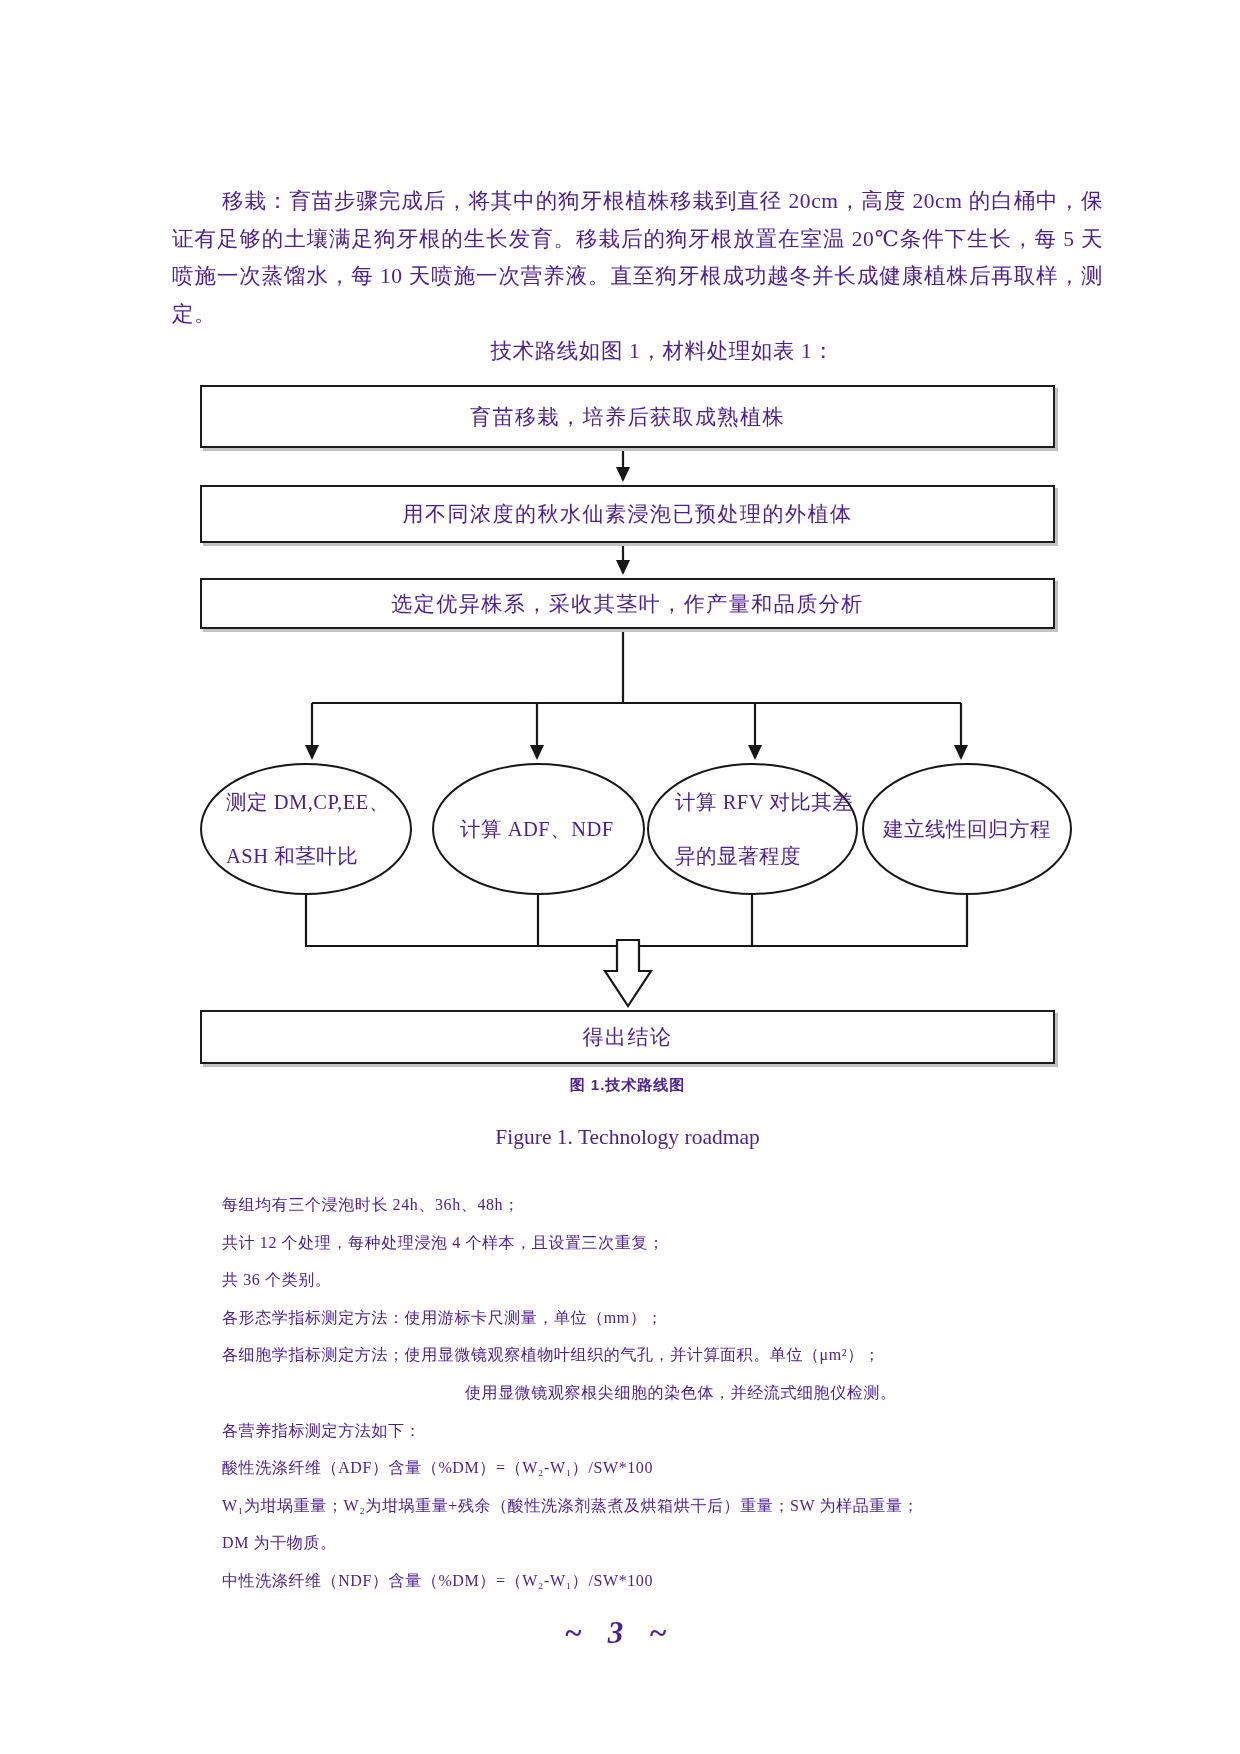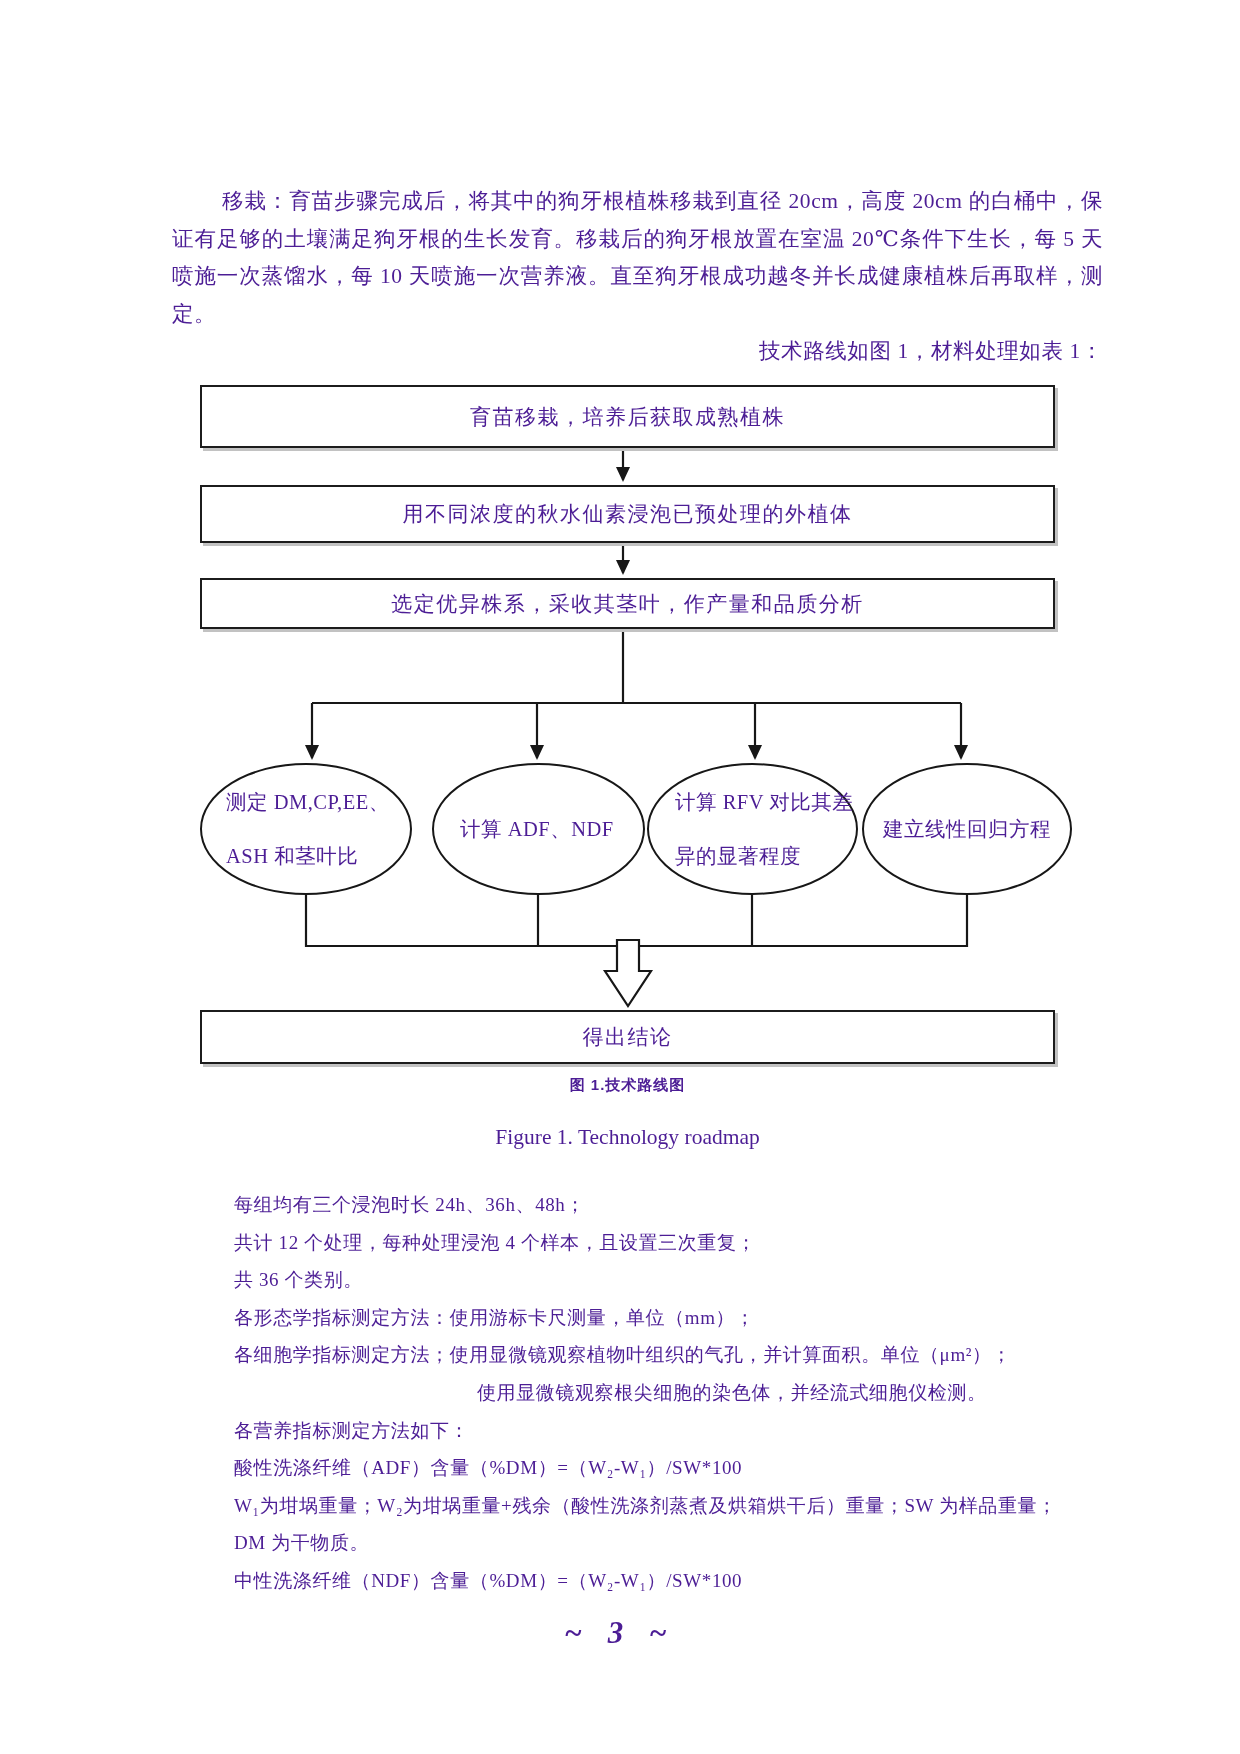--- a/index.html
+++ b/index.html
@@ -8,21 +8,21 @@
     font-family:"Liberation Serif","DejaVu Serif",serif; color:#4c1d95;
     overflow:hidden;
   }
   
   .para {
     position:absolute; left:172px; width:931px;
     font-size:21.5px; line-height:37.6px; letter-spacing:0.6px;
     text-align:justify; text-justify:inter-ideograph;
   }
   #para1 { top:183px; text-indent:50px; }
-  #para2 { top:333px; left:222px; width:881px; text-align:right; }
+  #para2 { top:333px; left:222px; width:881px; text-align:center; }
 
   
   .fc-svg { position:absolute; left:0; top:0; width:1240px; height:1754px; pointer-events:none; }
   .fc-box {
     position:absolute; left:200px; width:855px; box-sizing:border-box;
     border:2.5px solid #1c1c1c; background:#ffffff;
     box-shadow:3px 3px 0 #c2c2c2;
     display:flex; align-items:center; justify-content:center;
     font-size:21px; letter-spacing:1.5px;
   }
@@ -51,21 +51,21 @@
     font-size:15px; letter-spacing:1px;
   }
   .cap-en {
     position:absolute; left:200px; top:1125px; width:855px; text-align:center;
     font-size:21.5px;
   }
 
   
   .notes {
     position:absolute; left:222px; top:1186px; width:885px;
-    font-size:19px; line-height:37.6px; letter-spacing:0.6px;margin-left:12px;
+    font-size:16px; line-height:37.6px; letter-spacing:0.6px;
   }
   .notes .nline { min-height:37.6px; }
   .notes .indent-2 { padding-left:243px; }
 
   
   .page-num {
     position:absolute; left:0; top:1615px; width:1240px; text-align:center;
     font-style:italic; font-weight:bold; font-size:31px; letter-spacing:9px;
   }
 </style>

